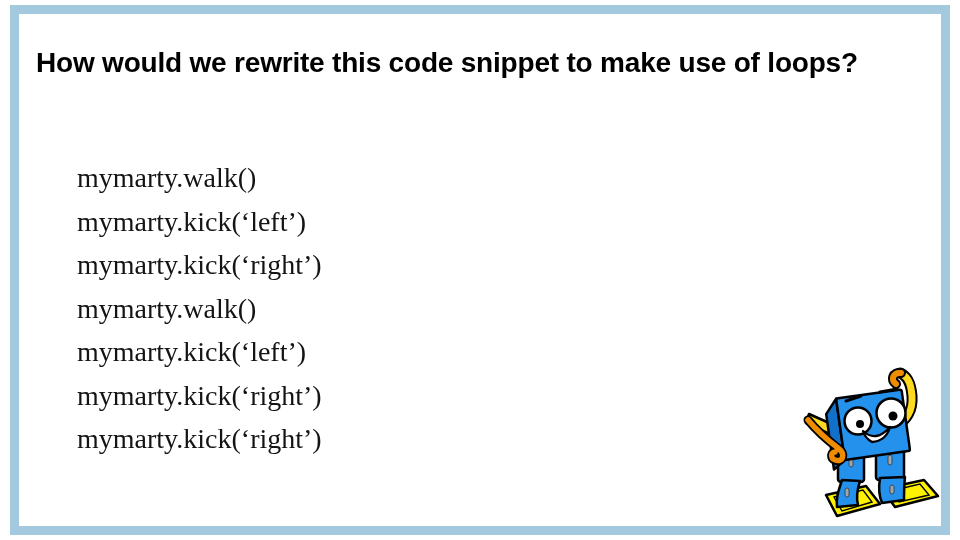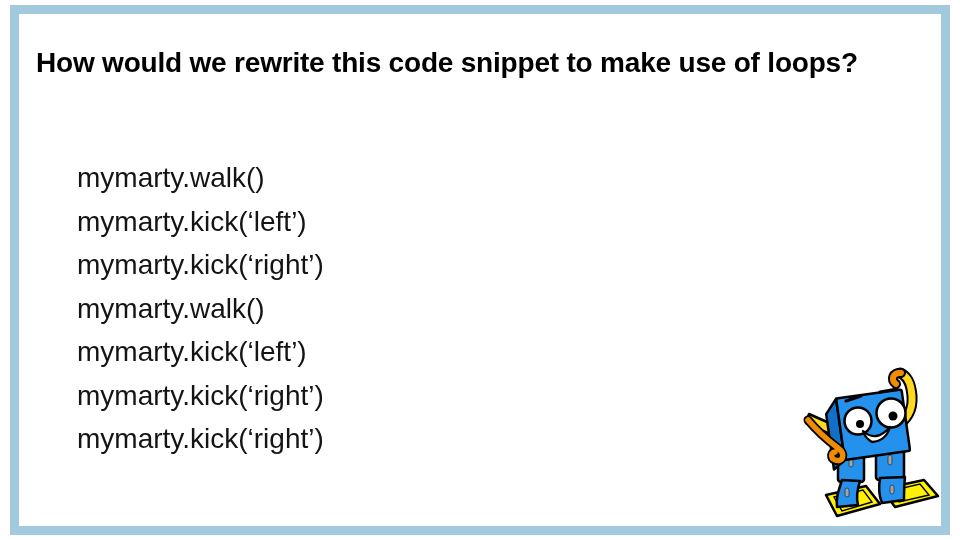--- a/index.html
+++ b/index.html
@@ -28,21 +28,21 @@
     font-family: "Liberation Sans", sans-serif;
     font-size: 28px;
     font-weight: 700;
     line-height: 37px;
     letter-spacing: -0.2px;
     color: #000000;
   }
   .code-block {
     position: absolute;
     left: 77px; top: 156px;
-    font-family: Liberation Sans, sans-serif;
+    font-family: Liberation Serif, serif;
     font-size: 28px;
     line-height: 43.5px;
     color: #141414;
     white-space: pre;
   }
   .robot {
     position: absolute;
     left: 796px; top: 364px;
     width: 152px; height: 160px;
   }

